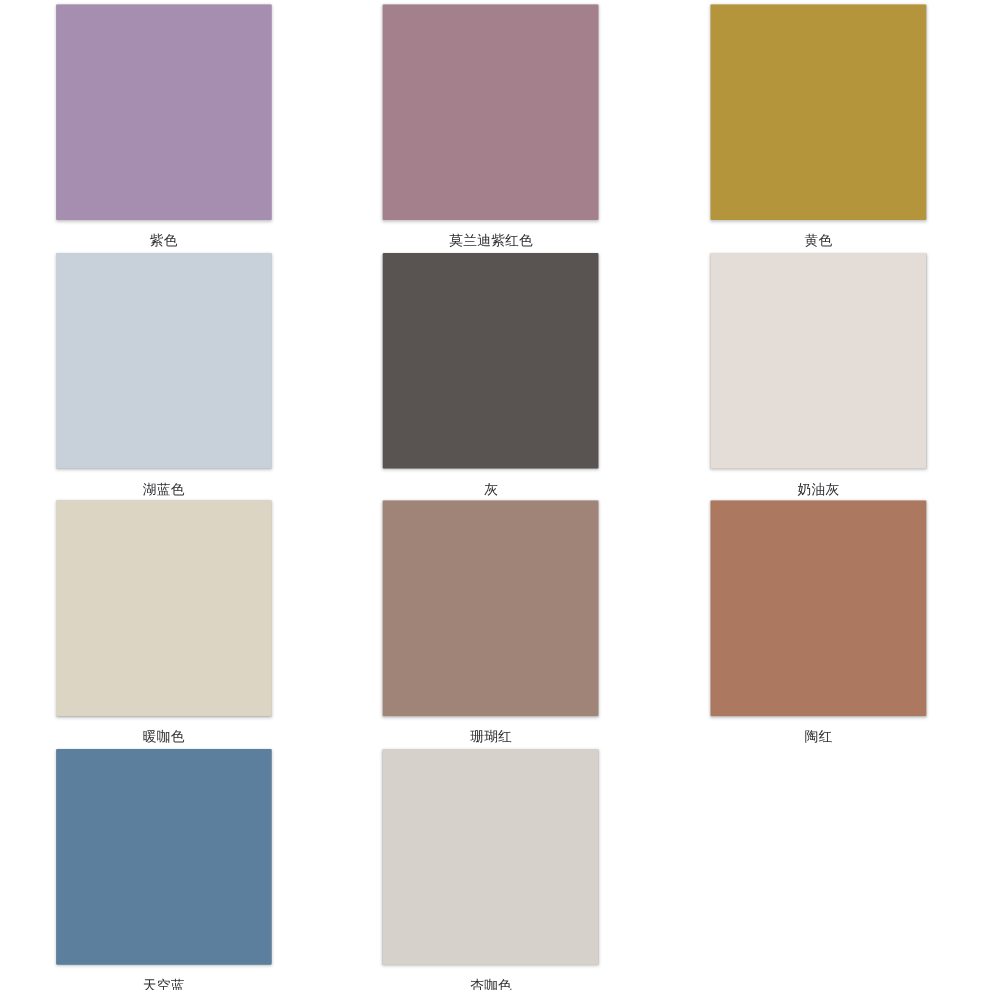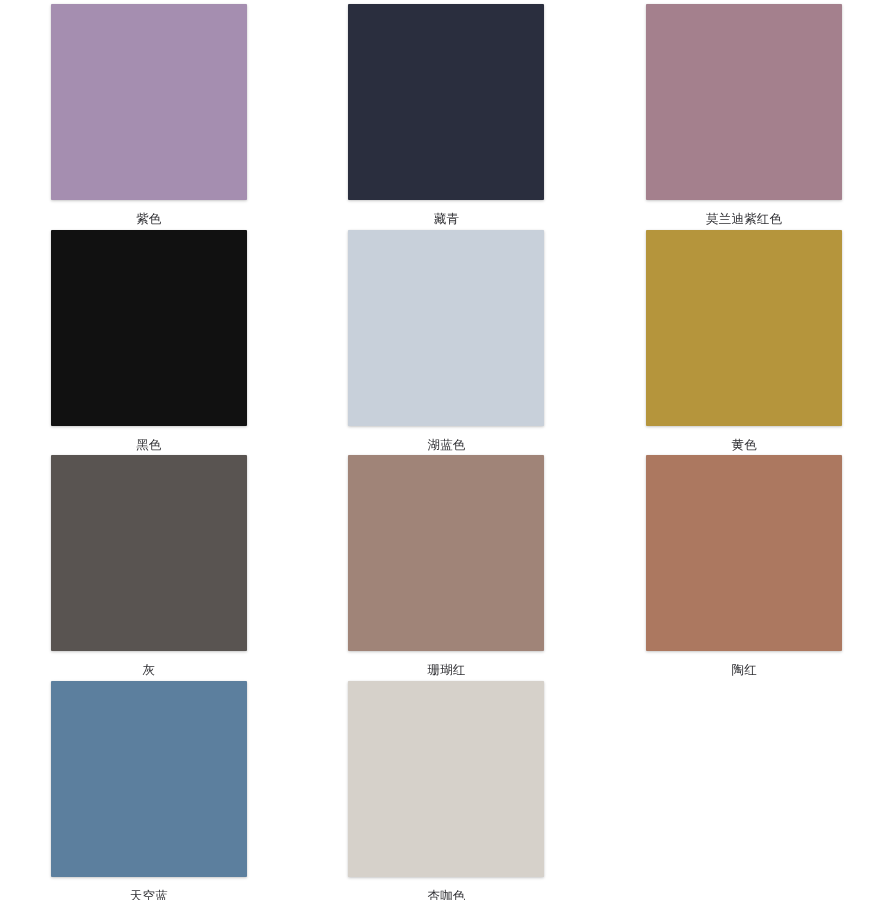--- a/index.html
+++ b/index.html
@@ -56,42 +56,42 @@
 </style>
 </head>
 <body style="background: rgb(255, 255, 255);">
 
 <div class="palette-grid">
     <div class="swatch-cell">
       <div class="swatch-chip" style="background-color: rgb(165, 142, 176);"></div>
       <div class="swatch-label">紫色</div>
     </div>
     <div class="swatch-cell">
-      <div class="swatch-chip" style="background-color: rgb(42, 46, 62);"></div>
-      <div class="swatch-label">藏青</div>
-    </div>
-    <div class="swatch-cell">
       <div class="swatch-chip" style="background-color: rgb(164, 128, 141);"></div>
       <div class="swatch-label">莫兰迪紫红色</div>
     </div>
     <div class="swatch-cell">
-      <div class="swatch-chip" style="background-color: rgb(17, 17, 17);"></div>
-      <div class="swatch-label">黑色</div>
+      <div class="swatch-chip" style="background-color: rgb(181, 149, 60);"></div>
+      <div class="swatch-label">黄色</div>
     </div>
     <div class="swatch-cell">
       <div class="swatch-chip" style="background-color: rgb(200, 208, 218);"></div>
       <div class="swatch-label">湖蓝色</div>
     </div>
     <div class="swatch-cell">
-      <div class="swatch-chip" style="background-color: rgb(181, 149, 60);"></div>
-      <div class="swatch-label">黄色</div>
+      <div class="swatch-chip" style="background-color: rgb(89, 84, 81);"></div>
+      <div class="swatch-label">灰</div>
     </div>
     <div class="swatch-cell">
-      <div class="swatch-chip" style="background-color: rgb(89, 84, 81);"></div>
-      <div class="swatch-label">灰</div>
+      <div class="swatch-chip" style="background-color: rgb(228, 220, 215);"></div>
+      <div class="swatch-label">奶油灰</div>
+    </div>
+    <div class="swatch-cell">
+      <div class="swatch-chip" style="background-color: rgb(221, 213, 195);"></div>
+      <div class="swatch-label">暖咖色</div>
     </div>
     <div class="swatch-cell">
       <div class="swatch-chip" style="background-color: rgb(160, 132, 120);"></div>
       <div class="swatch-label">珊瑚红</div>
     </div>
     <div class="swatch-cell">
       <div class="swatch-chip" style="background-color: rgb(172, 120, 96);"></div>
       <div class="swatch-label">陶红</div>
     </div>
     <div class="swatch-cell">

